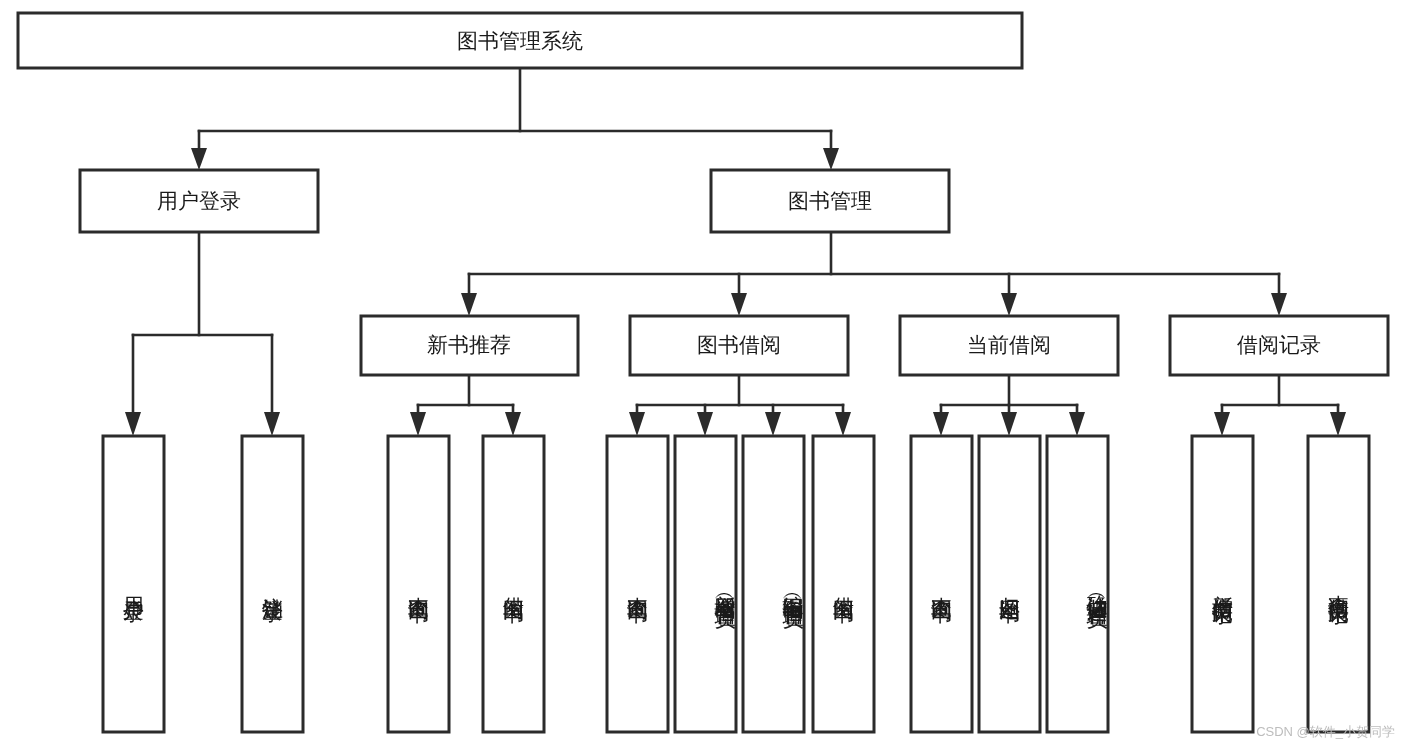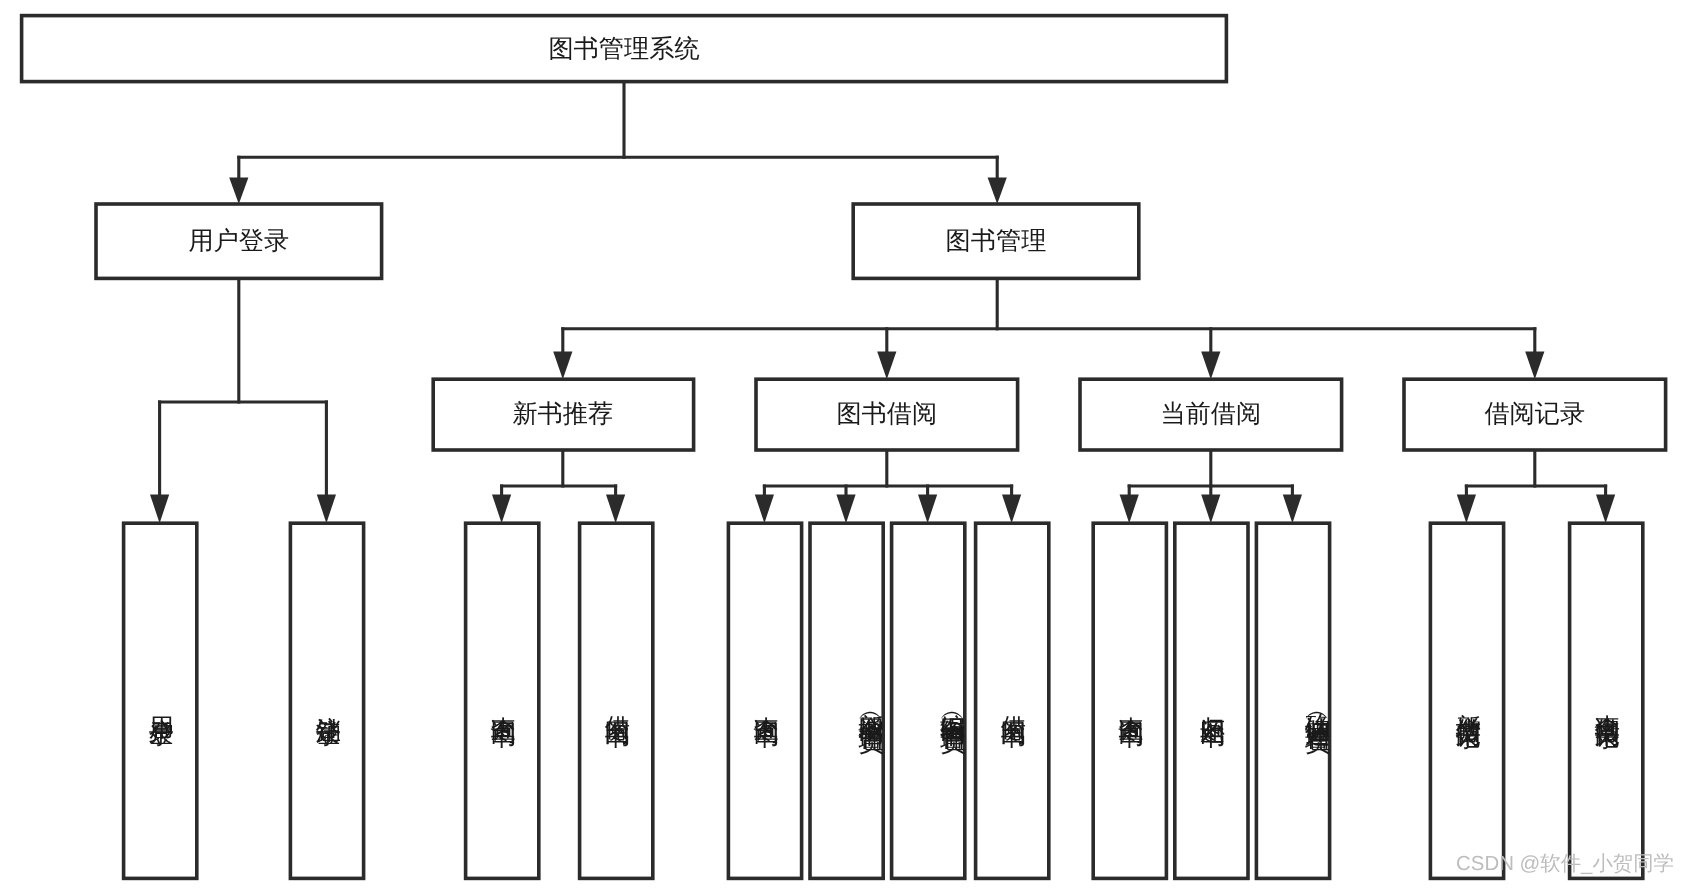--- a/index.html
+++ b/index.html
@@ -50,23 +50,23 @@
     line-height: 1.05;
     letter-spacing: 2px;
     color: #1a1a1a;
     text-align: center;
     white-space: nowrap;
     user-select: none;
   }
   .watermark {
     position: absolute;
     right: 10px;
-    bottom: 16px;
-    font-family: "Liberation Sans", "DejaVu Sans", sans-serif;
-    font-size: 17px;
+    bottom: 6px;
+    font-family: "Liberation Sans", "DejaVu Sans", sans-serif;
+    font-size: 13px;
     color: #bdbdbd;
     white-space: nowrap;
     user-select: none;
   }
 </style>
 </head>
 <body>
 
 <div id="page">
 

